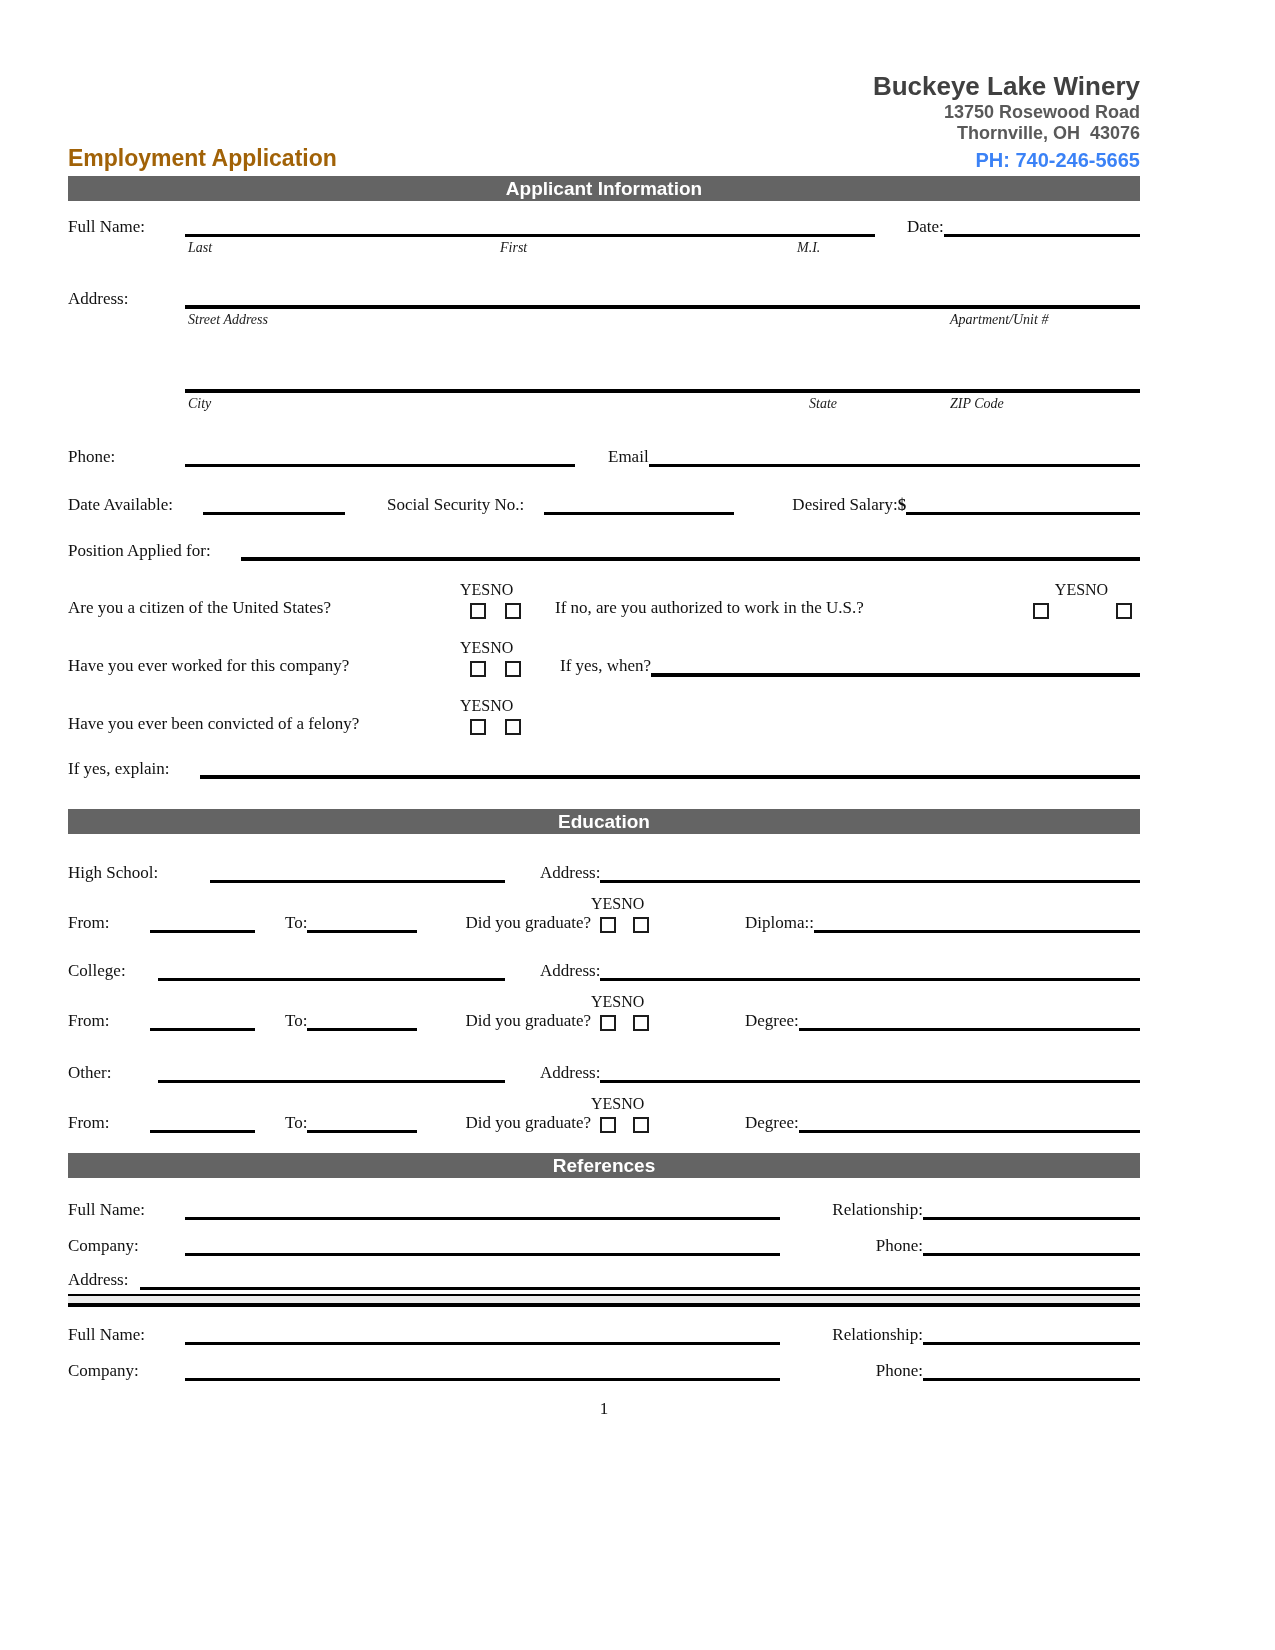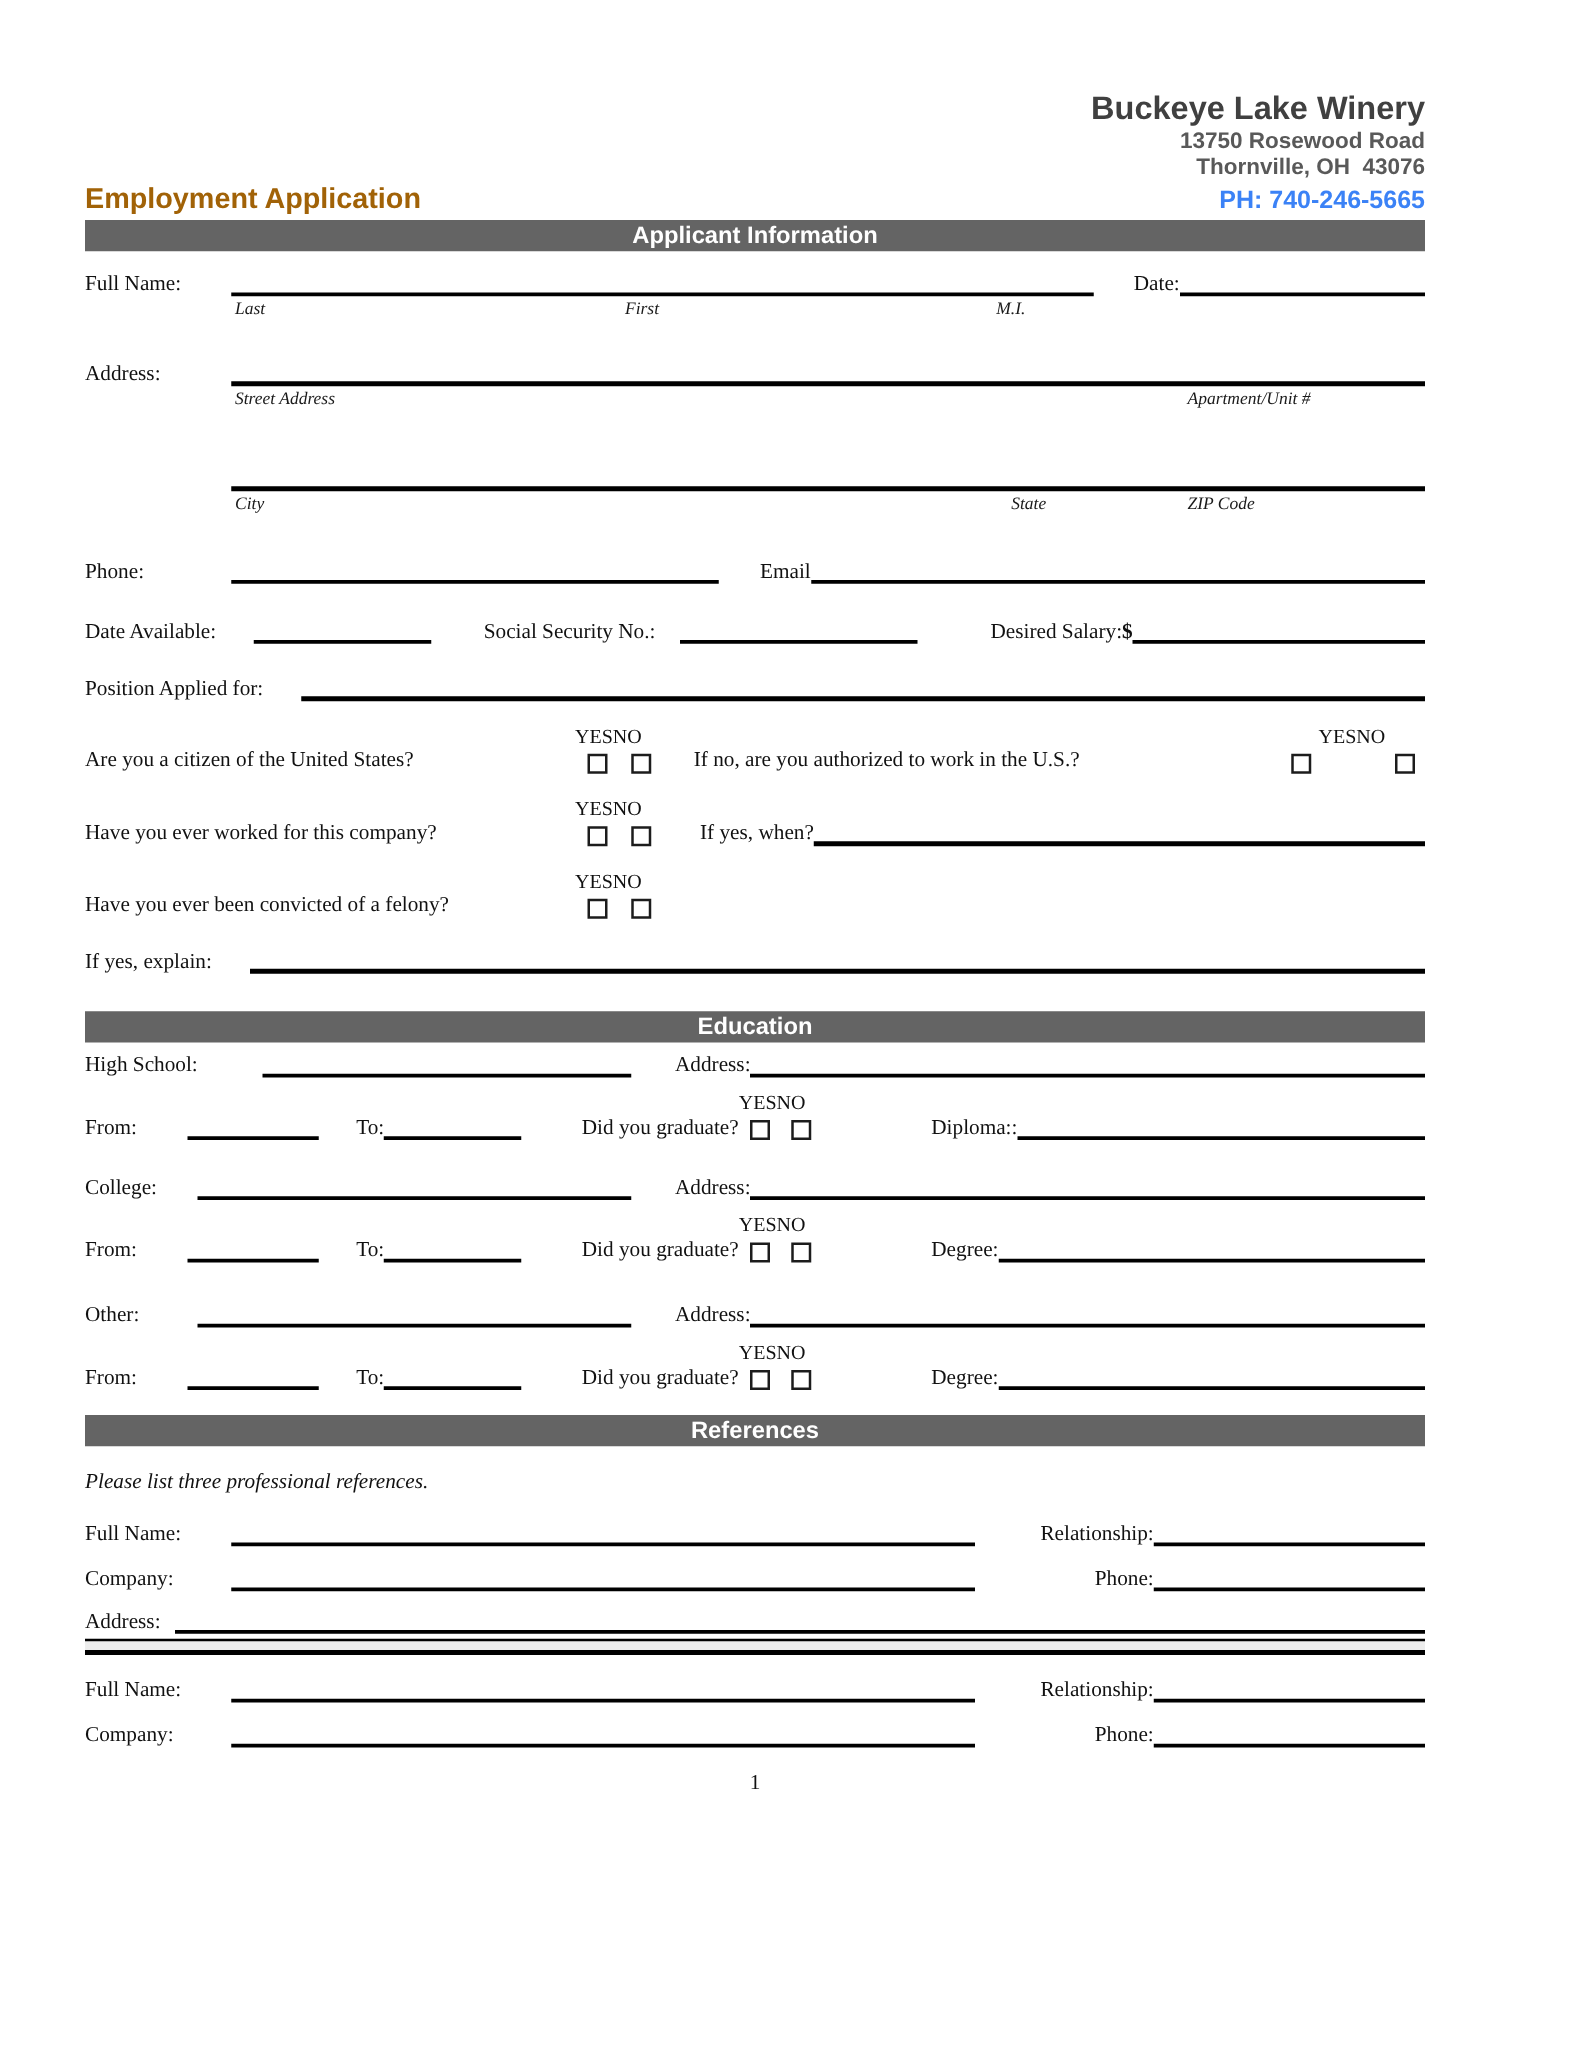--- a/index.html
+++ b/index.html
@@ -198,21 +198,21 @@
     </div>
 
     <div class="row" style="margin-top:20px;">
       <span class="lbl">If yes, explain:</span>
       <div class="sp" style="width:30px;"></div>
       <div class="fline thick grow"></div>
     </div>
 
     <div class="secbar" style="margin-top:30px;">Education</div>
 
-    <div class="row" style="margin-top:4px;">
+    <div class="row" style="margin-top:25px;">
       <span class="lbl" style="width:142px;">High School:</span>
       <div class="fline" style="width:295px;"></div>
       <div class="sp" style="width:35px;"></div>
       <span class="lbl">Address:</span>
       <div class="fline grow"></div>
     </div>
     <div class="row" style="margin-top:12px;">
       <span class="lbl" style="width:82px;">From:</span>
       <div class="fline" style="width:105px;"></div>
       <div class="sp" style="width:30px;"></div>
@@ -302,21 +302,20 @@
             </div>
         </div>
       </div>
       <div class="sp" style="width:20px;"></div>
       <span class="lbl">Degree:</span>
       <div class="fline grow"></div>
     </div>
 
     <div class="secbar" style="margin-top:20px;">References</div>
 
-    <div class="note" style="margin-top:18px;">Please list three professional references.</div>
 
     <div class="row" style="margin-top:18px;">
       <span class="lbl" style="width:117px;">Full Name:</span>
       <div class="fline" style="width:595px;"></div>
       <div class="grow"></div>
       <span class="lbl">Relationship:</span>
       <div class="fline" style="width:217px;"></div>
     </div>
     <div class="row" style="margin-top:12px;">
       <span class="lbl" style="width:117px;">Company:</span>

